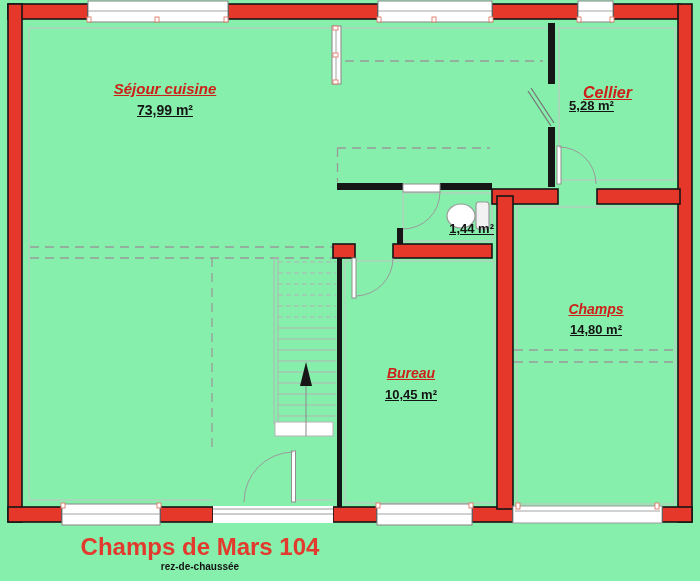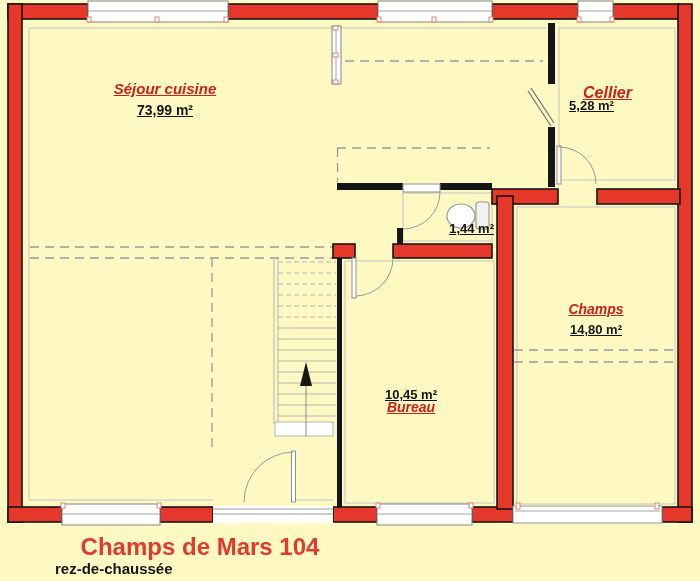--- a/index.html
+++ b/index.html
@@ -1,25 +1,25 @@
 <!DOCTYPE html>
 <html><head>
 <meta charset="utf-8">
 <style>
   html,body{margin:0;padding:0;background:#ffffff;}
   .canvas{
-    position:relative;width:700px;height:581px;background:#fef9c3;overflow:hidden;
+    position:relative;width:700px;height:581px;background:#86efac;overflow:hidden;
     font-family:"Liberation Sans", sans-serif;
   }
   .canvas svg{position:absolute;left:0;top:0;}
   .lbl{position:absolute;font-weight:bold;line-height:1.1;white-space:nowrap;}
   .lbl-name{color:#cc2018;font-style:italic;text-decoration:underline;text-align:center;}
   .lbl-area{color:#141414;text-decoration:underline;text-align:center;}
   .plan-title{color:#e23a2d;font-size:24px;font-weight:bold;text-align:center;}
-  .plan-subtitle{color:#141414;font-size:15px;font-weight:bold;}
+  .plan-subtitle{color:#141414;font-size:10px;font-weight:bold;text-align:center;}
 </style>
 </head>
 <body>
 
 <div class="canvas">
 
   <svg width="700" height="581" viewBox="0 0 700 581">
 
     <g stroke="#c4c4c4" stroke-width="1" fill="none">
       <path d="M333,28 L29,28 L29,500 L213,500 M294,500 L333,500"></path>
@@ -169,19 +169,19 @@
   <div class="lbl lbl-area" style="left:55px;top:103px;width:220px;font-size:14px;">73,99 m²</div>
 
   <div class="lbl lbl-name" style="left:550px;top:84px;width:115px;font-size:16px;">Cellier</div>
   <div class="lbl lbl-area" style="left:534px;top:99px;width:115px;font-size:13px;">5,28 m²</div>
 
   <div class="lbl lbl-area" style="left:404px;top:222px;width:90px;font-size:13px;text-align:right;">1,44 m²</div>
 
   <div class="lbl lbl-name" style="left:537px;top:302px;width:118px;font-size:14px;">Champs</div>
   <div class="lbl lbl-area" style="left:537px;top:323px;width:118px;font-size:13px;">14,80 m²</div>
 
-  <div class="lbl lbl-name" style="left:352px;top:366px;width:118px;font-size:14px;margin-top:34px;">Bureau</div>
+  <div class="lbl lbl-name" style="left:352px;top:366px;width:118px;font-size:14px;">Bureau</div>
   <div class="lbl lbl-area" style="left:352px;top:388px;width:118px;font-size:13px;">10,45 m²</div>
 
   <div class="lbl plan-title" style="left:55px;top:534px;width:290px;">Champs de Mars 104</div>
   <div class="lbl plan-subtitle" style="left:55px;top:561px;width:290px;">rez-de-chaussée</div>
 
 </div>
 
 </body></html>

